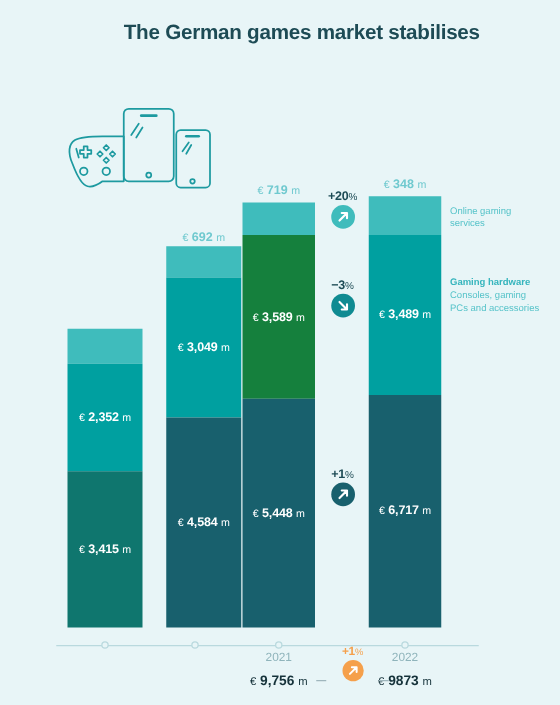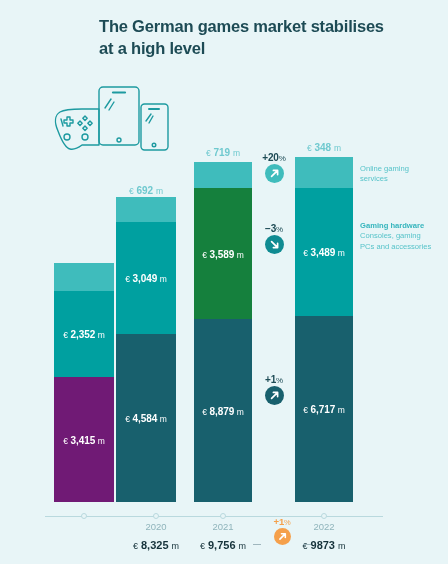--- a/index.html
+++ b/index.html
@@ -230,21 +230,20 @@
   .dash-left  { left: 253px; width: 8px; }
   .dash-right { left: 303px; width: 8px; }
 </style>
 </head>
 <body>
 
 <div id="infographic">
 
   <div class="title">
     <span class="line">The German games market stabilises</span>
-    <span class="line">at a high level</span>
   </div>
 
   <div class="devices">
     <svg width="130" height="75" viewBox="0 0 130 75" fill="none" stroke="#1d9aa0" stroke-width="1.4" stroke-linecap="round" stroke-linejoin="round">
 
       <g>
         <rect x="47" y="3" width="40" height="58" rx="4"></rect>
         <line x1="61" y1="8.5" x2="73" y2="8.5" stroke-width="2.2"></line>
         <circle cx="67" cy="56" r="2"></circle>
         <line x1="53" y1="24" x2="59" y2="15"></line>
@@ -280,29 +279,29 @@
       <div class="top-label" style="bottom:213px;">
         <span class="cur">€</span> <span>461</span> <span class="unit">m</span>
       </div>
       <div class="bar">
         <div class="seg" style="height:28px; background:#3fbcbc;"></div>
         <div class="seg" style="height:86px; background:#00a0a0;">
           <span class="seg-label">
             <span class="cur">€</span> <span>2,352</span> <span class="unit">m</span>
           </span>
         </div>
-        <div class="seg" style="height:125px; background:#701a75;">
+        <div class="seg" style="height:125px; background:#0f766e;">
           <span class="seg-label">
             <span class="cur">€</span> <span>3,415</span> <span class="unit">m</span>
           </span>
         </div>
       </div>
     </div>
 
-    <div class="bar-group" style="left:116px; width:60px; height:310px;">
+    <div class="bar-group" style="left:133px; width:60px; height:310px;">
       <div class="top-label" style="bottom:306px;">
         <span class="cur">€</span> <span>692</span> <span class="unit">m</span>
       </div>
       <div class="bar">
         <div class="seg" style="height:25px; background:#3fbcbc;"></div>
         <div class="seg" style="height:112px; background:#00a0a0;">
           <span class="seg-label">
             <span class="cur">€</span> <span>3,049</span> <span class="unit">m</span>
           </span>
         </div>
@@ -320,21 +319,21 @@
       </div>
       <div class="bar">
         <div class="seg" style="height:26px; background:#3fbcbc;"></div>
         <div class="seg" style="height:131px; background:#15803d;">
           <span class="seg-label">
             <span class="cur">€</span> <span>3,589</span> <span class="unit">m</span>
           </span>
         </div>
         <div class="seg" style="height:183px; background:#18606d;">
           <span class="seg-label">
-            <span class="cur">€</span> <span>8,879</span> <span class="unit">m</span>
+            <span class="cur">€</span> <span>5,448</span> <span class="unit">m</span>
           </span>
         </div>
       </div>
     </div>
 
     <div class="bar-group" style="left:295px; width:58px; height:368px;">
       <div class="top-label" style="bottom:349px;">
         <span class="cur">€</span> <span>348</span> <span class="unit">m</span>
       </div>
       <div class="bar">
@@ -396,26 +395,20 @@
       <div class="legend-sub">PCs and accessories</div>
     </div>
 
 
     <div class="axis-line"></div>
     <div class="tick" style="left:81px;"></div>
     <div class="tick" style="left:153px;"></div>
     <div class="tick" style="left:220px;"></div>
     <div class="tick" style="left:321px;"></div>
 
-    <div class="axis-col" style="left:111px;">
-      <span class="axis-year">2020</span>
-      <span class="axis-total">
-        <span class="cur">€</span> <span>8,325</span> <span class="unit">m</span>
-      </span>
-    </div>
     <div class="axis-col" style="left:178px;">
       <span class="axis-year">2021</span>
       <span class="axis-total">
         <span class="cur">€</span> <span>9,756</span> <span class="unit">m</span>
       </span>
     </div>
     <div class="axis-col" style="left:279px;">
       <span class="axis-year">2022</span>
       <span class="axis-total">
         <span class="cur">€</span> <span>9873</span> <span class="unit">m</span>

